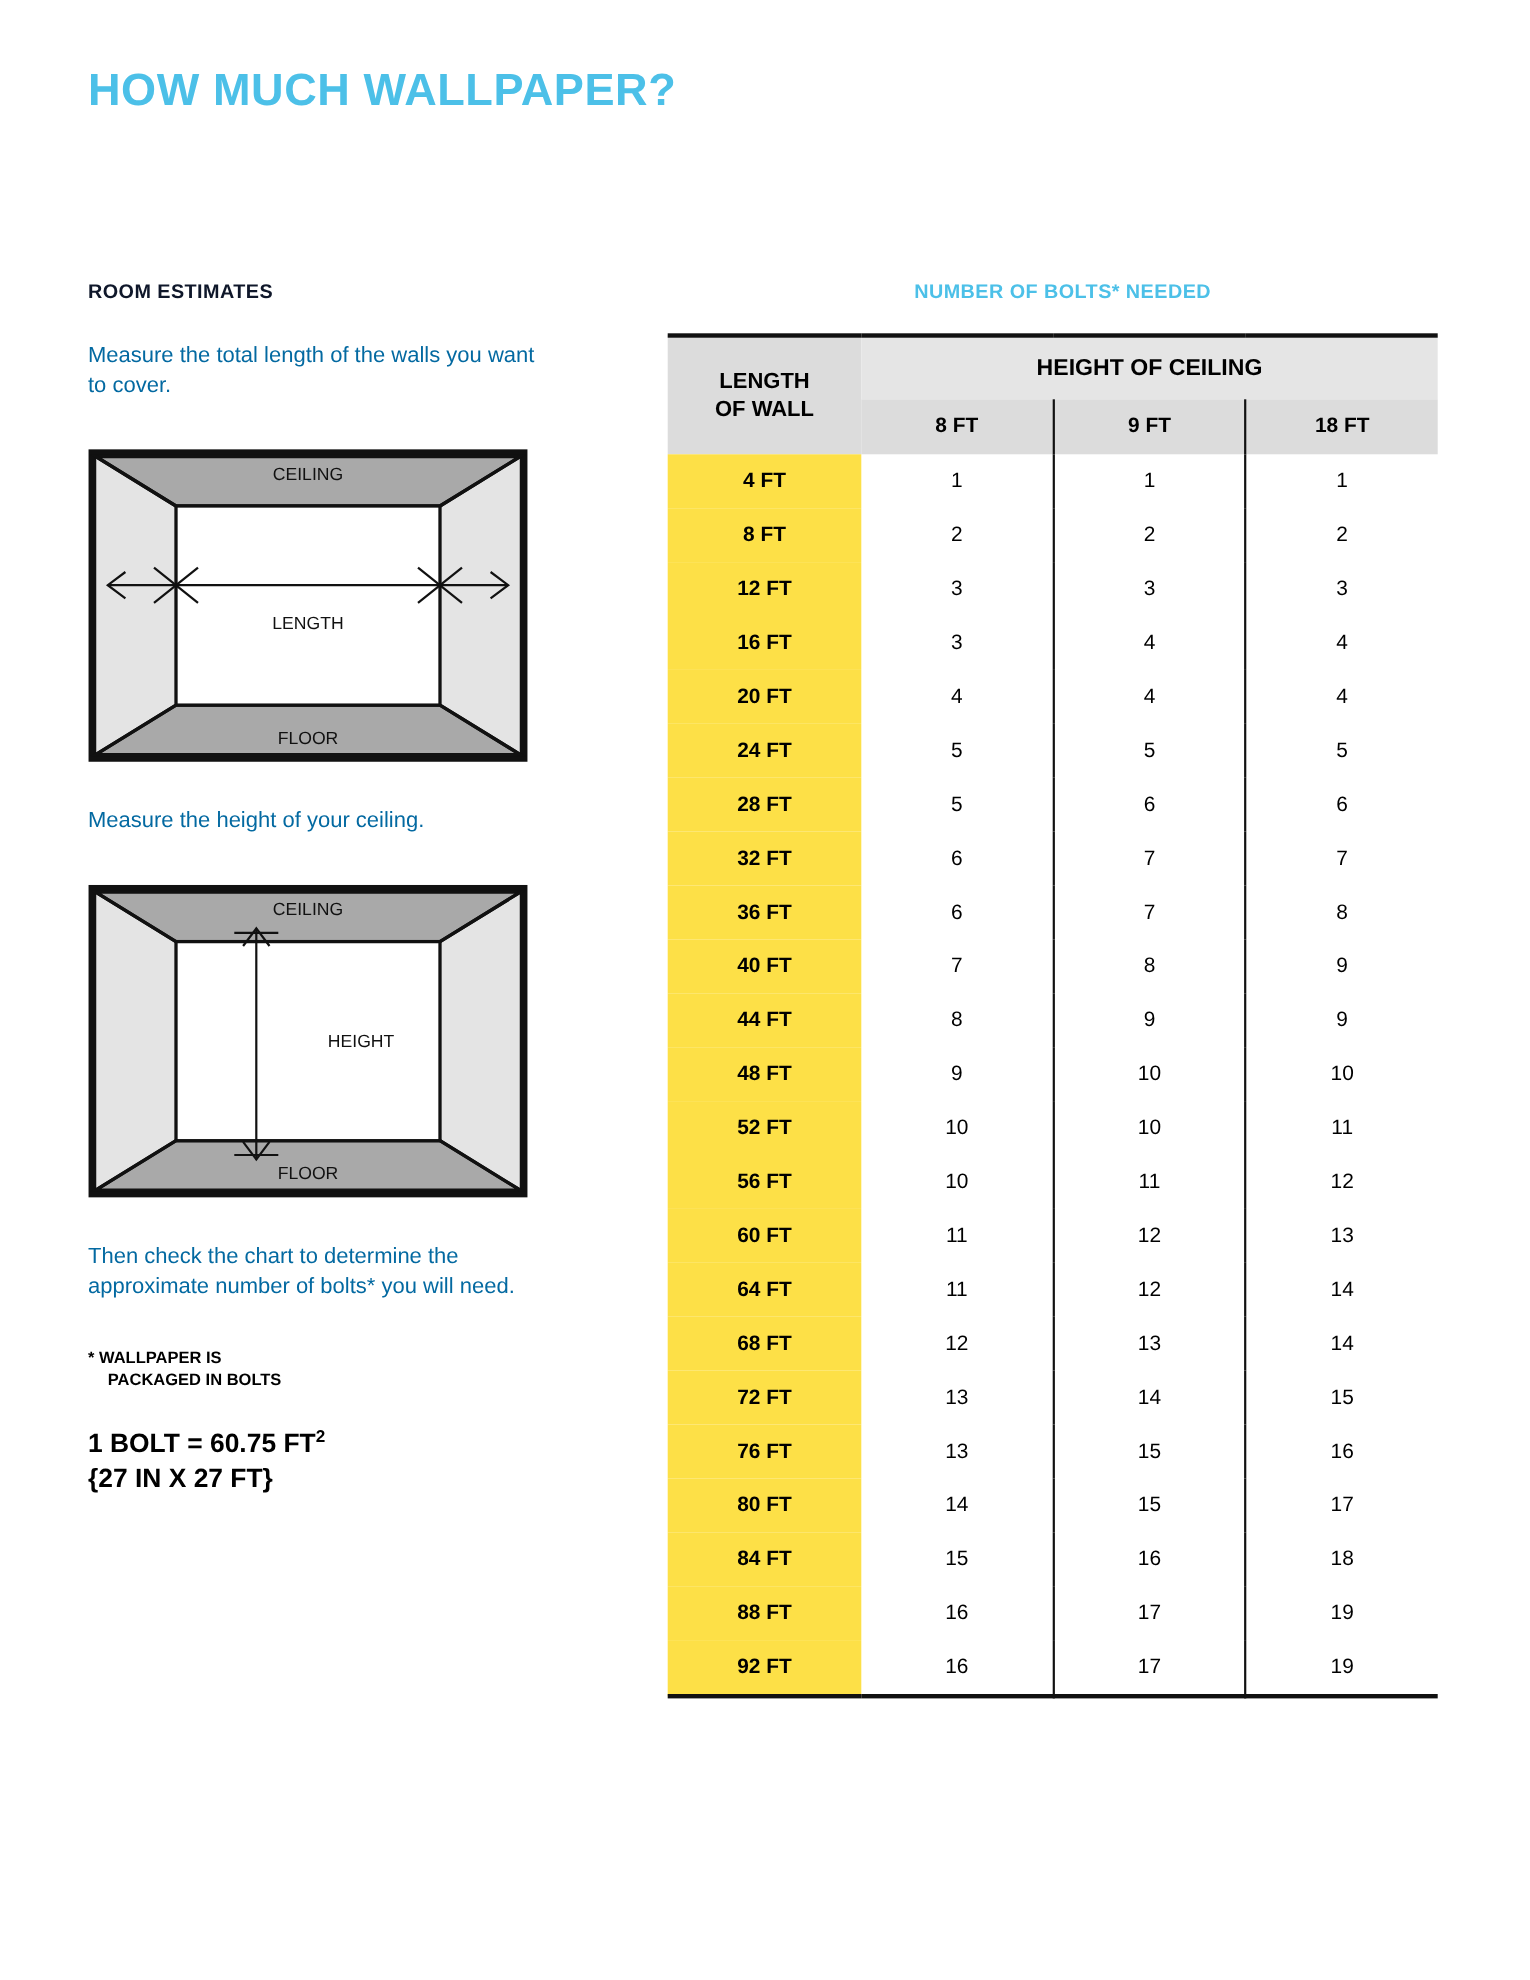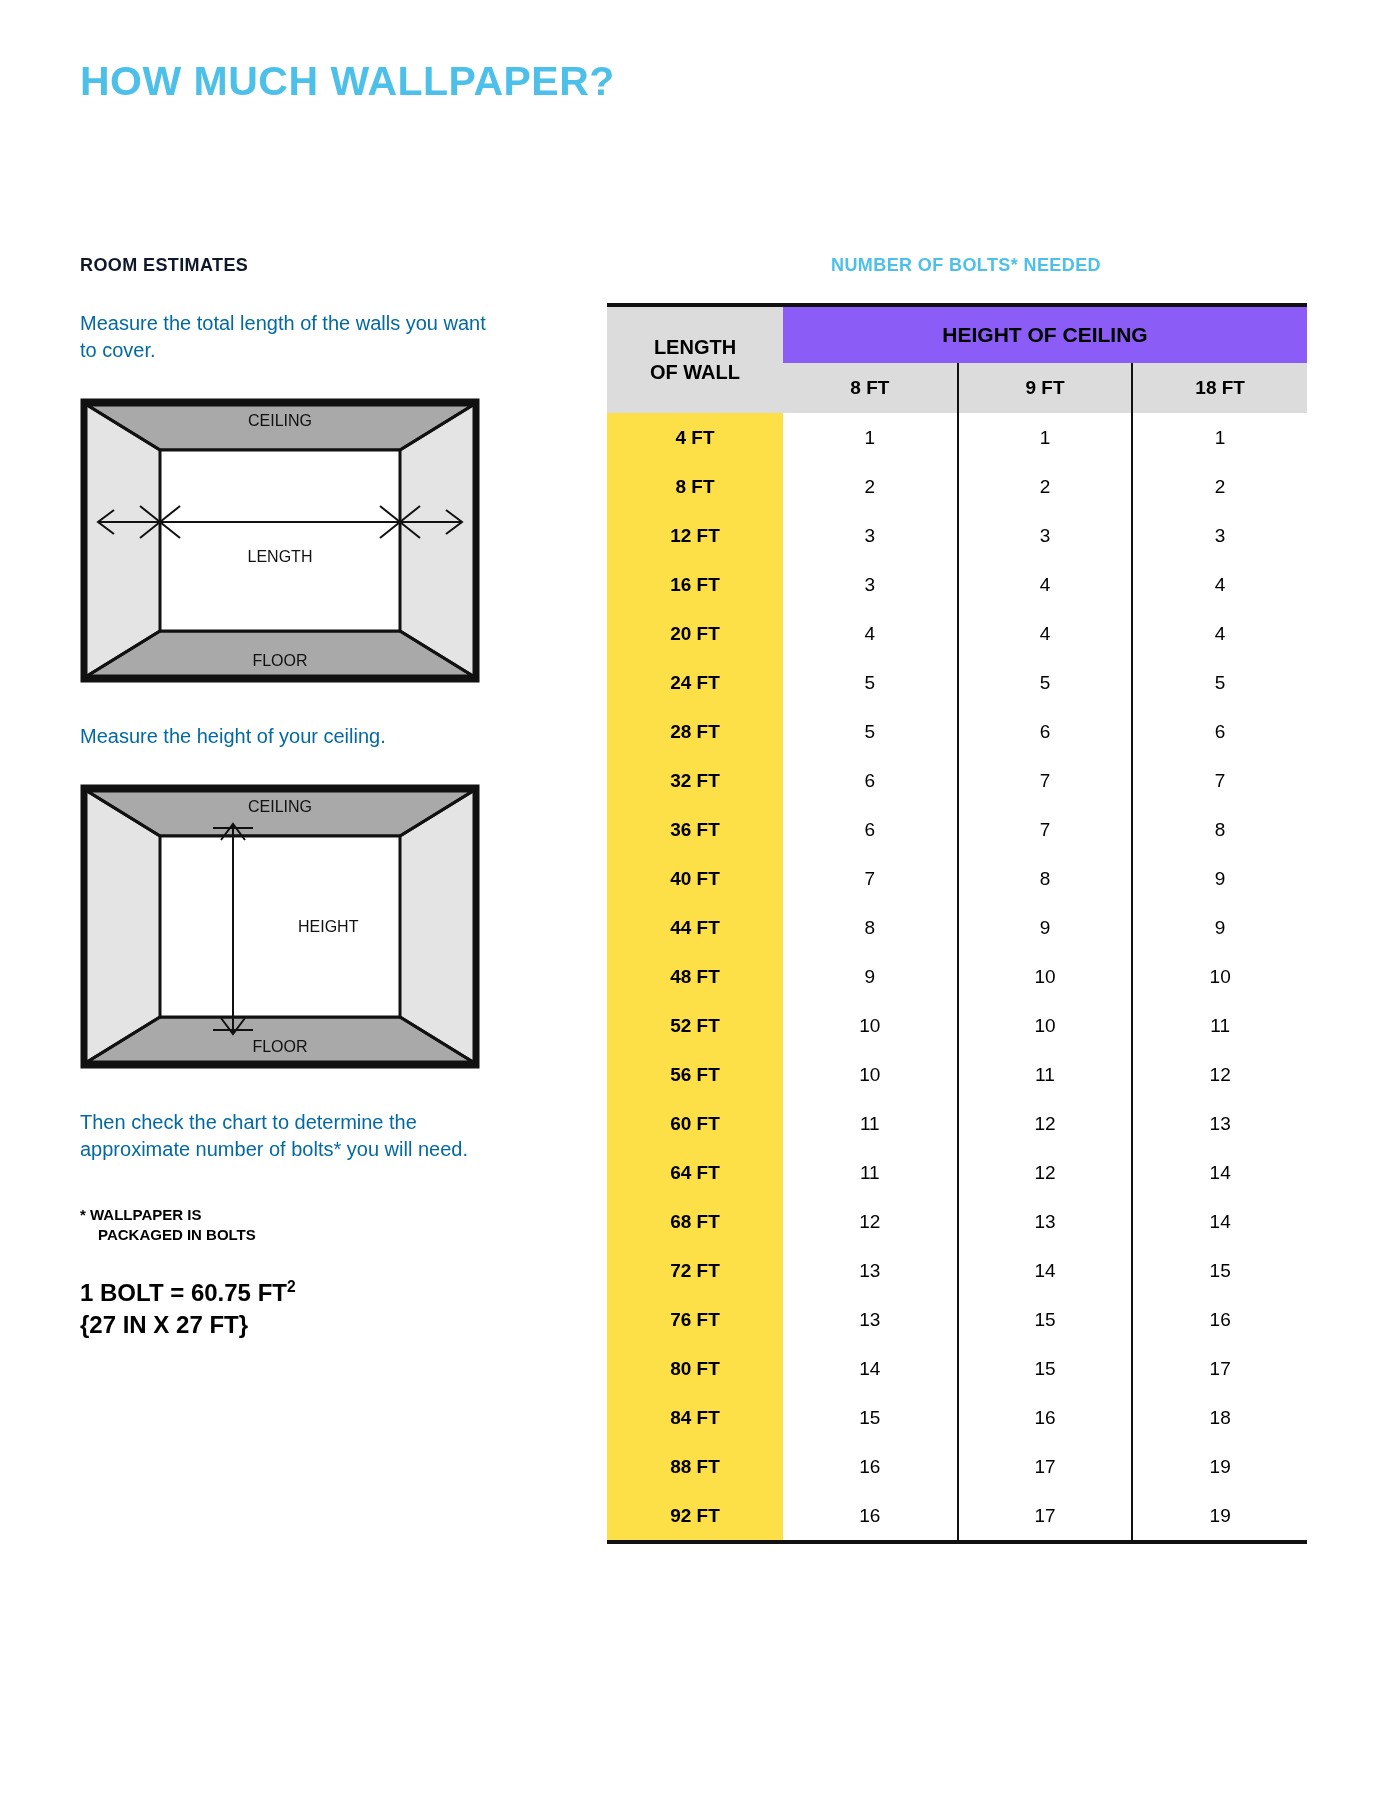--- a/index.html
+++ b/index.html
@@ -46,21 +46,21 @@
   }
   .para {
     font-size: 20px;
     line-height: 1.35;
     color: #0369a1;
     margin: 0;
   }
   .diagram {
     width: 400px;
     height: 285px;
-    margin: 34px 0 0 0;
+    margin: 44px 0 0 0;
     position: relative;
   }
   .diagram svg { display: block; }
   .gap-a { height: 42px; }
   .footnote {
     font-size: 15px;
     font-weight: bold;
     line-height: 1.35;
     margin: 0;
   }
@@ -106,21 +106,21 @@
     width: 176px;
     background: #dcdcdc;
     font-size: 20px;
     font-weight: bold;
     text-align: center;
     line-height: 1.25;
     border-right: 4px solid #111;
     vertical-align: middle;
   }
   th.hoc {
-    background: #8b5cf6;
+    background: #e5e5e5;
     font-size: 21px;
     font-weight: bold;
     text-align: center;
     height: 56px;
     vertical-align: middle;
   }
   th.sub {
     background: #dcdcdc;
     font-size: 19px;
     font-weight: bold;

